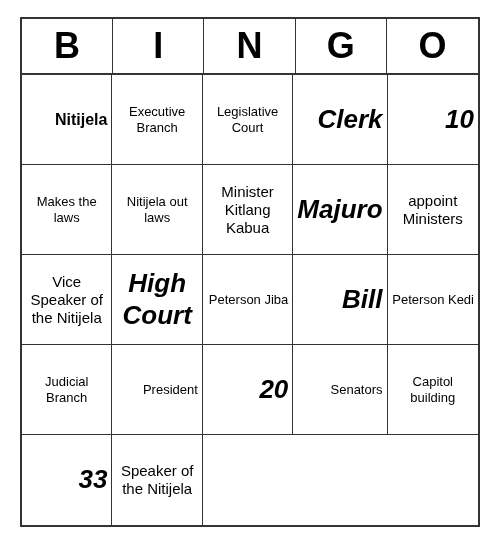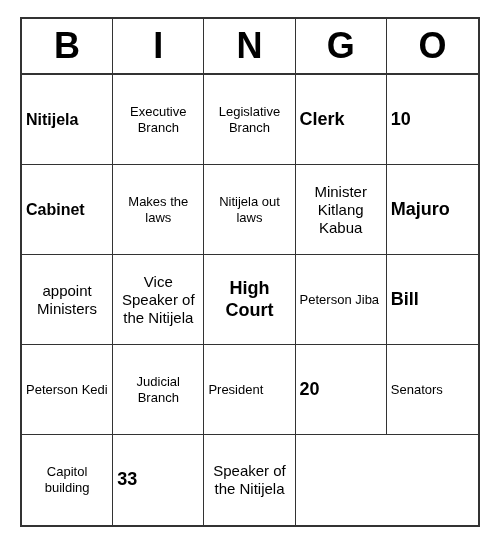--- a/index.html
+++ b/index.html
@@ -34,34 +34,35 @@
     .bingo-grid {
       display: grid;
       grid-template-columns: repeat(5, 1fr);
       grid-template-rows: repeat(5, 90px);
     }
     .bingo-cell {
       border-right: 1px solid #333;
       border-bottom: 1px solid #333;
       display: flex;
       align-items: center;
-      justify-content: flex-start;
+      justify-content: flex-end;
       text-align: center;
       padding: 4px;
       line-height: 1.2;
     }
     .bingo-cell:nth-child(5n) {
       border-right: none;
     }
     .bingo-cell:nth-child(n+21) {
       border-bottom: none;
     }
     .cell-large {
-      font-size: 18px;
+      font-size: 26px;
       font-weight: bold;
+      font-style: italic;
     }
     .cell-medium {
       font-size: 16px;
       font-weight: bold;
     }
     .cell-small {
       font-size: 13px;
     }
     .cell-xsmall {
       font-size: 15px;
@@ -79,30 +80,27 @@
       <div class="bingo-header-cell">O</div>
     </div>
   <div class="bingo-grid">
   <div class="bingo-cell">
         <span class="cell-medium">Nitijela</span>
       </div>
       <div class="bingo-cell">
         <span class="cell-small">Executive Branch</span>
       </div>
       <div class="bingo-cell">
-        <span class="cell-small">Legislative Branch</span>
+        <span class="cell-small">Legislative Court</span>
       </div>
       <div class="bingo-cell">
         <span class="cell-large">Clerk</span>
       </div>
       <div class="bingo-cell">
         <span class="cell-large">10</span>
-      </div>
-      <div class="bingo-cell">
-        <span class="cell-medium">Cabinet</span>
       </div>
       <div class="bingo-cell">
         <span class="cell-small">Makes the laws</span>
       </div>
       <div class="bingo-cell">
         <span class="cell-small">Nitijela out laws</span>
       </div>
       <div class="bingo-cell">
         <span class="cell-xsmall">Minister Kitlang Kabua</span>
       </div>

